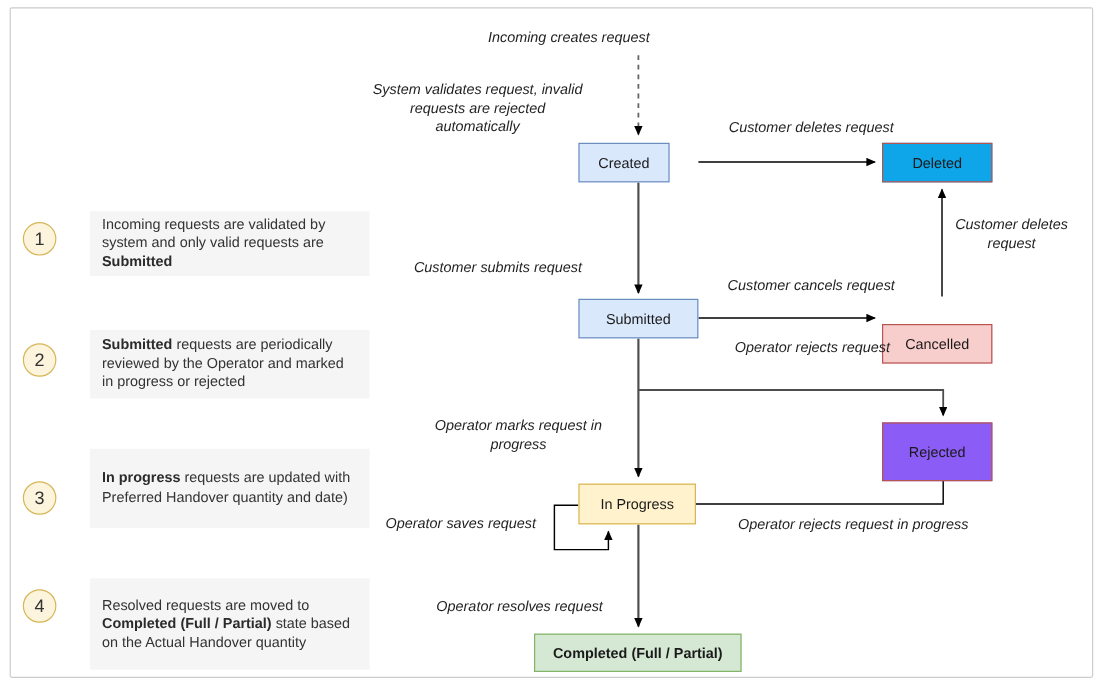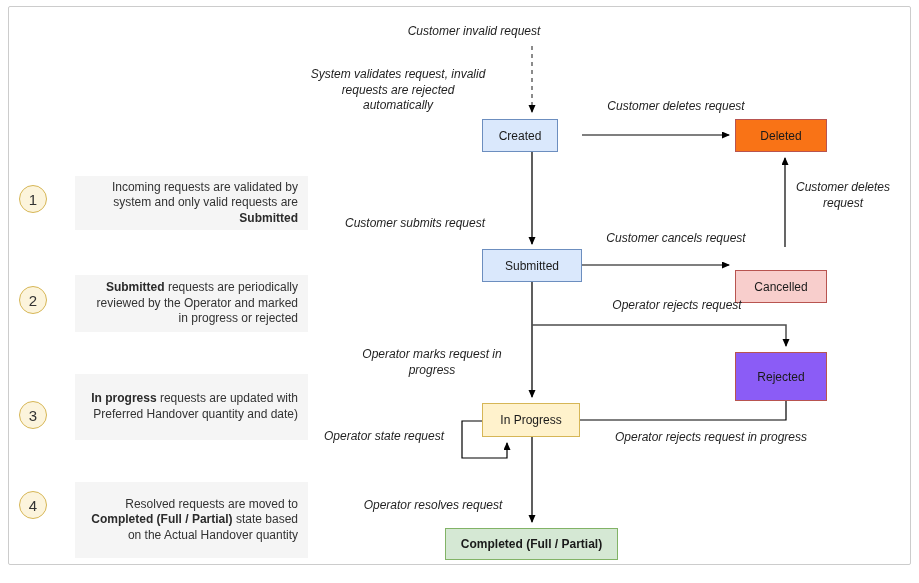--- a/index.html
+++ b/index.html
@@ -8,21 +8,21 @@
   .frame{position:absolute;left:8px;top:6px;width:901px;height:557px;
          border:1px solid #ccc;border-radius:2px;}
   .edges{position:absolute;left:0;top:0;pointer-events:none;}
   .state{position:absolute;display:flex;align-items:center;justify-content:center;
          border:1px solid;font-size:12px;color:#1a1a1a;box-sizing:border-box;text-align:center;}
   .state.bold{font-weight:bold;}
   .edge-label{position:absolute;transform:translateX(-50%);font-style:italic;font-size:12px;
               color:#1f1f1f;text-align:center;white-space:nowrap;line-height:1.3;}
   .edge-label.wrap{white-space:normal;}
   .note-box{position:absolute;left:75px;width:233px;background:#f5f5f5;display:flex;
-            align-items:center;justify-content:center;text-align:right;font-size:12px;
+            align-items:center;justify-content:center;text-align:left;font-size:12px;
             color:#333;line-height:1.3;padding:4px 10px;box-sizing:border-box;}
   .note-box b{font-weight:bold;color:#2b2b2b;}
   .note-badge{position:absolute;left:19px;width:28px;height:28px;border-radius:50%;
               background:#fcf4dc;border:1px solid #d6b656;display:flex;align-items:center;
               justify-content:center;font-size:15px;color:#333;box-sizing:border-box;}
 </style>
 </head>
 <body>
 
 <div class="canvas">
@@ -45,48 +45,48 @@
     <path d="M582 135 H729" fill="none" stroke="#000" stroke-width="1.2" marker-end="url(#arrow)"></path>
     <path d="M582 265 H729" fill="none" stroke="#000" stroke-width="1.2" marker-end="url(#arrow)"></path>
     <path d="M785 247 V158" fill="none" stroke="#000" stroke-width="1.2" marker-end="url(#arrow)"></path>
     <path d="M580 420 H786 V391" fill="none" stroke="#000" stroke-width="1.2" marker-end="url(#arrow)"></path>
     <path d="M482 421 H462 V458 H507 V443" fill="none" stroke="#000" stroke-width="1.2" marker-end="url(#arrow)"></path>
   </svg>
 
   <div class="state" style="left: 482px; top: 119px; width: 76px; height: 33px; background: rgb(218, 232, 252); border-color: rgb(108, 142, 191);">
     <span>Created</span>
   </div>
-  <div class="state" style="left: 735px; top: 119px; width: 92px; height: 33px; background: #f97316; border-color: rgb(184, 84, 80);">
+  <div class="state" style="left: 735px; top: 119px; width: 92px; height: 33px; background: #0ea5e9; border-color: rgb(184, 84, 80);">
     <span>Deleted</span>
   </div>
   <div class="state" style="left: 482px; top: 249px; width: 100px; height: 33px; background: rgb(218, 232, 252); border-color: rgb(108, 142, 191);">
     <span>Submitted</span>
   </div>
   <div class="state" style="left: 735px; top: 249px; width: 92px; height: 33px; background: rgb(248, 206, 204); border-color: rgb(184, 84, 80); margin-top: 21px;">
     <span>Cancelled</span>
   </div>
   <div class="state" style="left: 735px; top: 352px; width: 92px; height: 49px; background: #8b5cf6; border-color: rgb(184, 84, 80);">
     <span>Rejected</span>
   </div>
   <div class="state" style="left: 482px; top: 403px; width: 98px; height: 34px; background: rgb(255, 242, 204); border-color: rgb(214, 182, 86);">
     <span>In Progress</span>
   </div>
   <div class="state bold" style="left: 445px; top: 528px; width: 173px; height: 32px; background: rgb(213, 232, 212); border-color: rgb(130, 179, 102);">
     <span>Completed (Full / Partial)</span>
   </div>
 
-  <div class="edge-label" style="left:474px;top:24px;">Customer invalid request</div>
+  <div class="edge-label" style="left:474px;top:24px;">Incoming creates request</div>
   <div class="edge-label wrap" style="left:398px;top:67px;width:180px;">System validates request, invalid requests are rejected automatically</div>
   <div class="edge-label" style="left:676px;top:99px;">Customer deletes request</div>
   <div class="edge-label wrap" style="left:843px;top:180px;width:112px;">Customer deletes request</div>
   <div class="edge-label" style="left:415px;top:216px;">Customer submits request</div>
   <div class="edge-label" style="left:676px;top:231px;">Customer cancels request</div>
-  <div class="edge-label" style="left:677px;top:298px;">Operator rejects request</div>
+  <div class="edge-label" style="left:677px;top:282px;">Operator rejects request</div>
   <div class="edge-label wrap" style="left:432px;top:347px;width:165px;">Operator marks request in progress</div>
-  <div class="edge-label" style="left:384px;top:429px;">Operator state request</div>
+  <div class="edge-label" style="left:384px;top:429px;">Operator saves request</div>
   <div class="edge-label" style="left:711px;top:430px;">Operator rejects request in progress</div>
   <div class="edge-label" style="left:433px;top:498px;font-style:italic;">Operator resolves request</div>
 
   <div class="note-badge" style="top:185px;">
     <span>1</span>
   </div>
   <div class="note-box" style="top:176px;height:54px;">
     <div>
       <span>Incoming requests are validated by system and only valid requests are </span><b>Submitted</b>
     </div>

